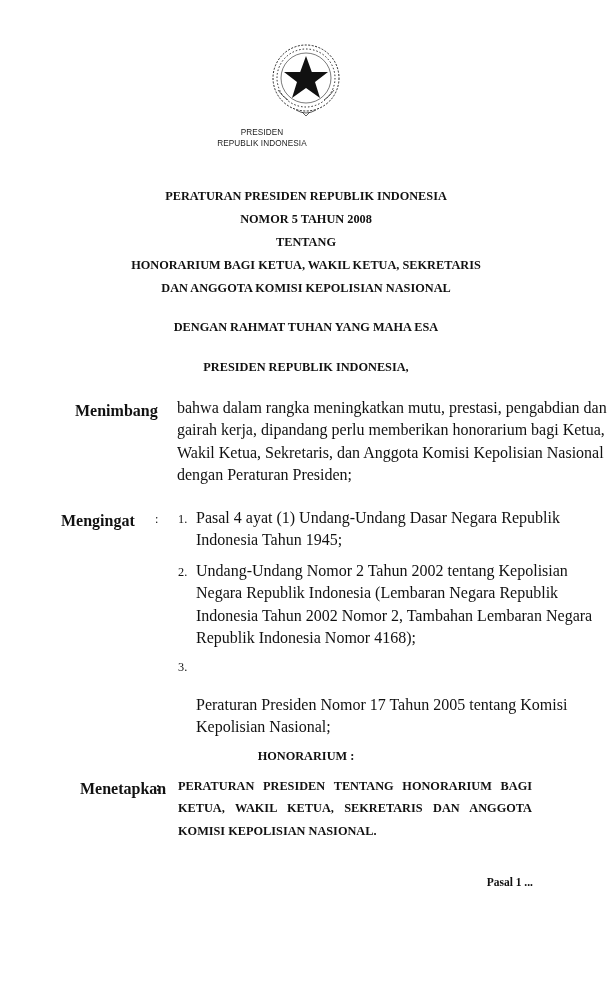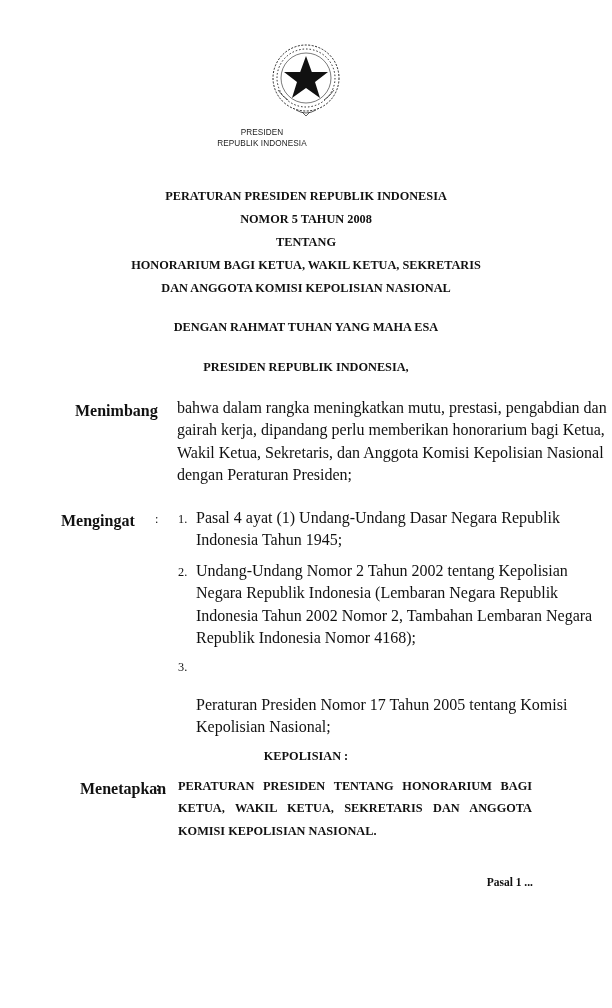--- a/index.html
+++ b/index.html
@@ -77,21 +77,21 @@
   <span class="ln">Indonesia Tahun 2002  Nomor 2, Tambahan Lembaran Negara</span>
   <span class="ln last">Republik Indonesia Nomor  4168);</span>
 </div>
 
 <div class="num" style="left:178px; top:660px;">3.</div>
 <div class="para" style="left:196px; top:655px; width:336px;margin-top:39px;">
   <span class="ln">Peraturan Presiden Nomor 17 Tahun 2005 tentang Komisi</span>
   <span class="ln last">Kepolisian Nasional;</span>
 </div>
 
-<div class="center-bold" style="top:749px;">KEPOLISIAN :</div>
+<div class="center-bold" style="top:749px;">HONORARIUM :</div>
 <div class="label" style="left:80px; top:780px;">Menetapkan</div>
 <div class="colon" style="left:156px; top:780px; font-weight:bold;">:</div>
 <div class="bold-para" style="left:178px; top:775px; width:354px;">
   <span class="ln">PERATURAN PRESIDEN TENTANG HONORARIUM BAGI</span>
   <span class="ln">KETUA, WAKIL KETUA, SEKRETARIS DAN ANGGOTA</span>
   <span class="ln last">KOMISI KEPOLISIAN NASIONAL.</span>
 </div>
 
 <div class="footer-note">Pasal 1 ...</div>
 

